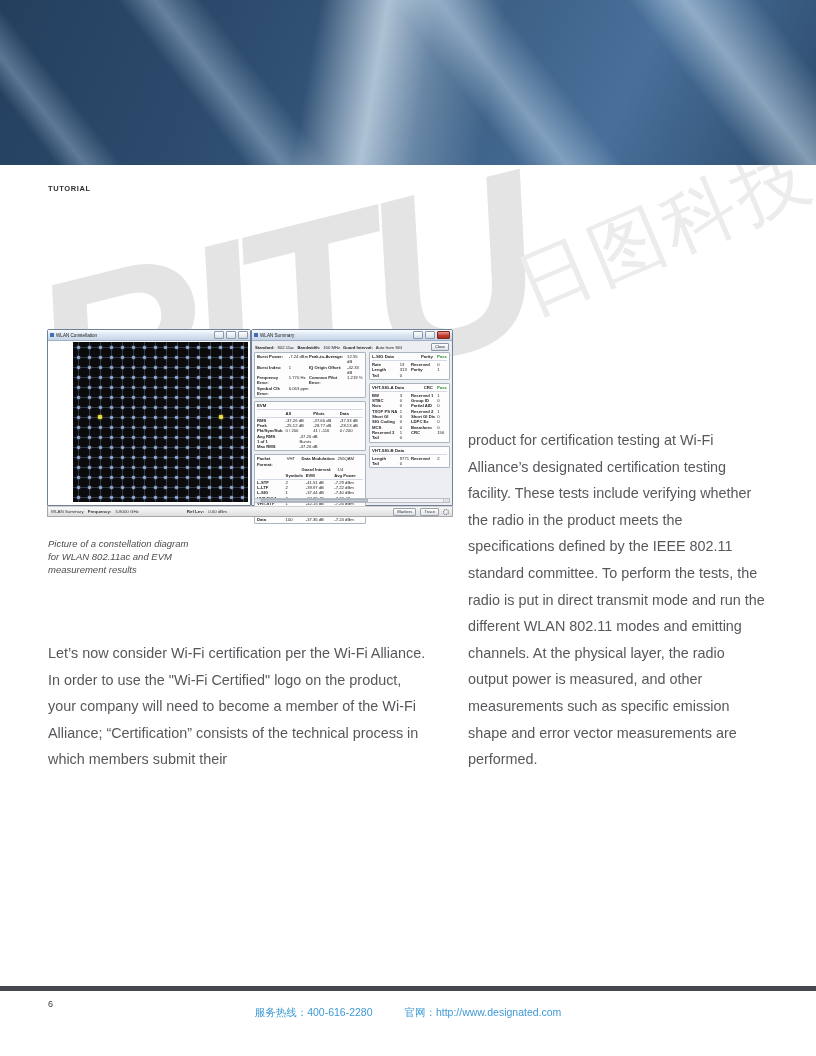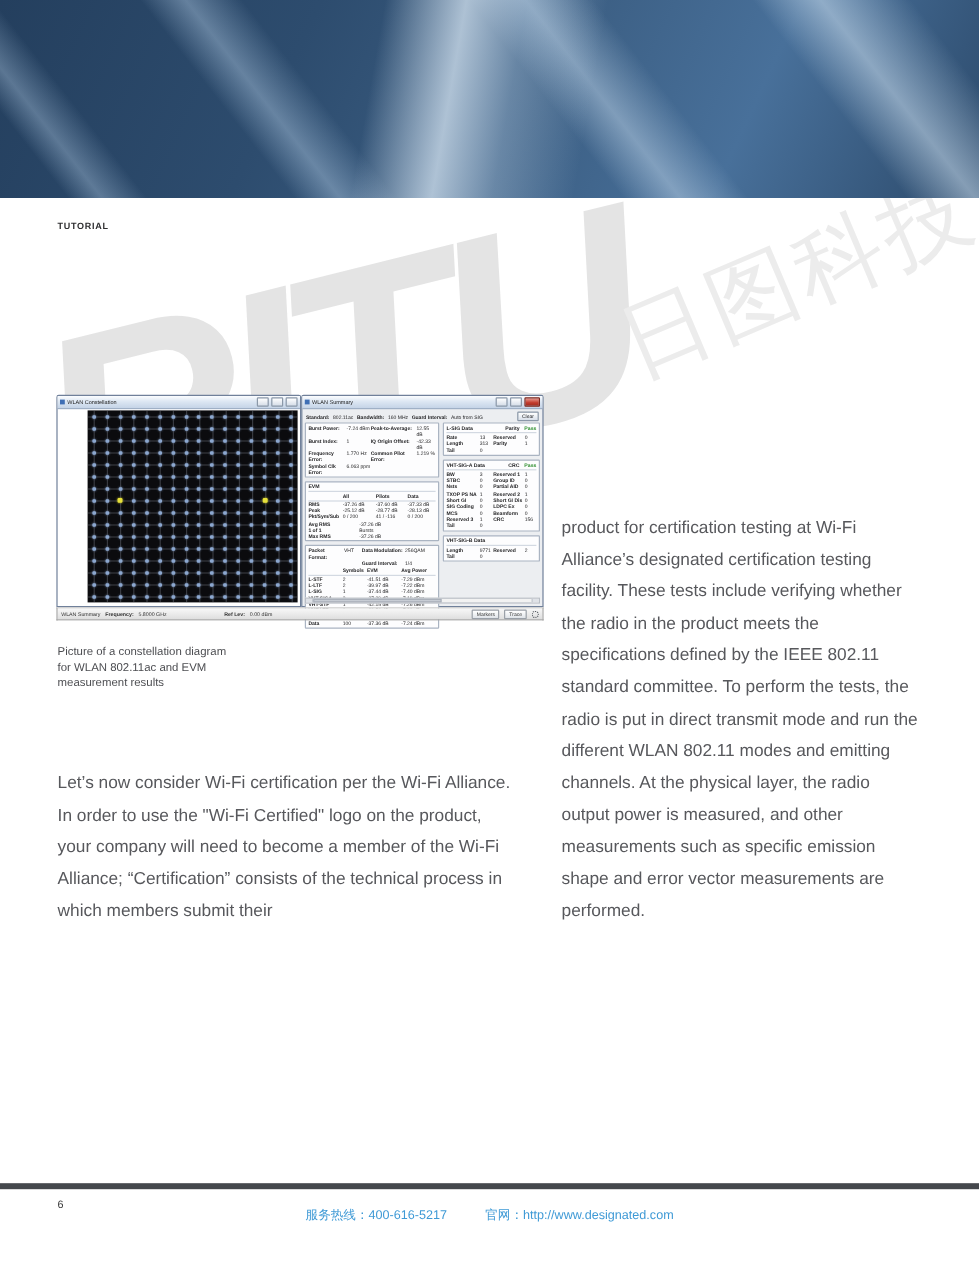--- a/index.html
+++ b/index.html
@@ -20,21 +20,21 @@
   .wm-ritu{position:absolute;left:8px;top:258px;z-index:1;
     font:italic 900 238px/1 "Liberation Sans",sans-serif;color:#dadada;opacity:.72;
     letter-spacing:-14px;transform:rotate(-14deg);transform-origin:left top;white-space:nowrap;}
   .wm-cn{position:absolute;left:502px;top:246px;z-index:1;
     font-size:74px;color:#ececec;letter-spacing:4px;transform:rotate(-23deg);
     transform-origin:left top;white-space:nowrap;font-family:"Liberation Sans",sans-serif;}
 
   
   .tutorial{position:absolute;left:48px;top:184px;z-index:2;font-size:7.5px;font-weight:bold;
     letter-spacing:.6px;color:#2e2e30;}
-  .caption{position:absolute;left:48px;top:537px;z-index:2;font-size:9.5px;
+  .caption{position:absolute;left:48px;top:537px;z-index:2;font-size:9.5px;font-style:italic;
     line-height:13px;color:#4c4d51;white-space:pre-line;}
   .para{position:absolute;z-index:2;font-size:14.4px;line-height:26.6px;color:#57585c;}
   .para.left{left:48px;top:640px;width:384px;}
   .para.right{left:468px;top:427px;width:300px;}
 
   
   .footer-bar{position:absolute;left:0;top:986px;width:816px;height:5px;background:#45484d;z-index:2;}
   .page-num{position:absolute;left:48px;top:999px;font-size:9px;color:#3a3a3a;z-index:2;}
   .footer-contact{position:absolute;left:0;top:1006px;width:816px;text-align:center;z-index:2;
     font-size:10.5px;color:#3f9ad6;}
@@ -660,16 +660,16 @@
 <div class="caption">Picture of a constellation diagram
 for WLAN 802.11ac and EVM
 measurement results</div>
 
 <div class="para left">Let’s now consider Wi-Fi certification per the Wi-Fi Alliance. In order to use the "Wi-Fi Certified" logo on the product, your company will need to become a member of the Wi-Fi Alliance; “Certification” consists of the technical process in which members submit their</div>
 <div class="para right">product for certification testing at Wi-Fi Alliance’s designated certification testing facility. These tests include verifying whether the radio in the product meets the specifications defined by the IEEE 802.11 standard committee. To perform the tests, the radio is put in direct transmit mode and run the different WLAN 802.11 modes and emitting channels. At the physical layer, the radio output power is measured, and other measurements such as specific emission shape and error vector measurements are performed.</div>
 
 <div class="footer-bar"></div>
 <div class="page-num">6</div>
 <div class="footer-contact">
-  <span>服务热线：400-616-5217</span>
+  <span>服务热线：400-616-2280</span>
   <span class="footer-gap"></span>
   <a href="#">官网：http://www.designated.com</a>
 </div>
 
 </body></html>

